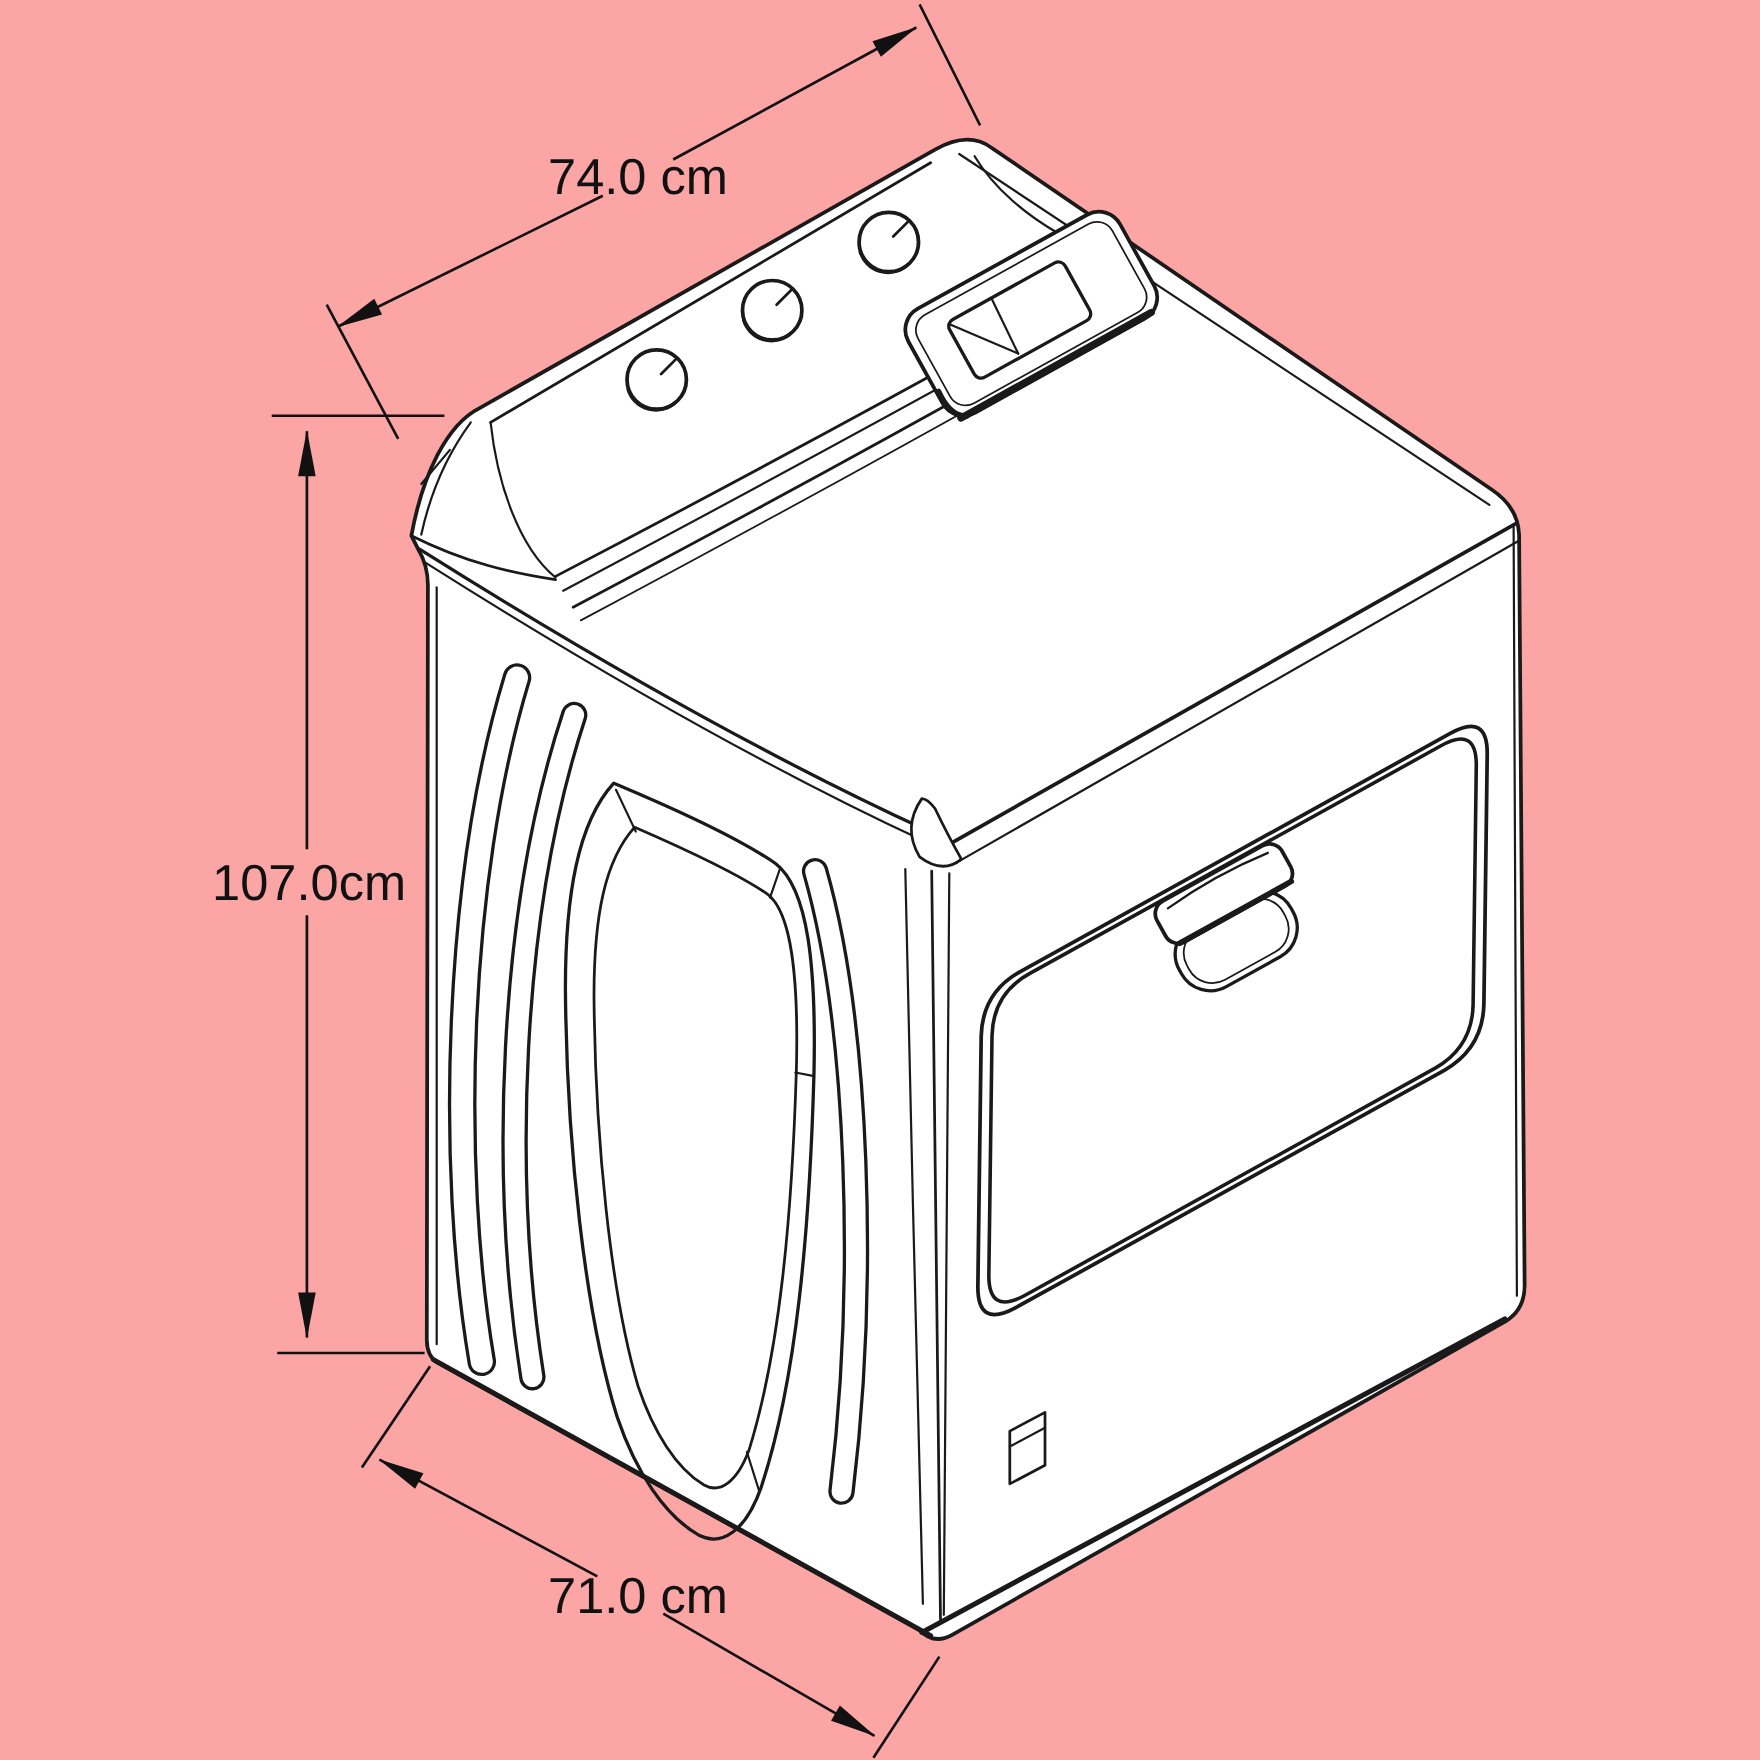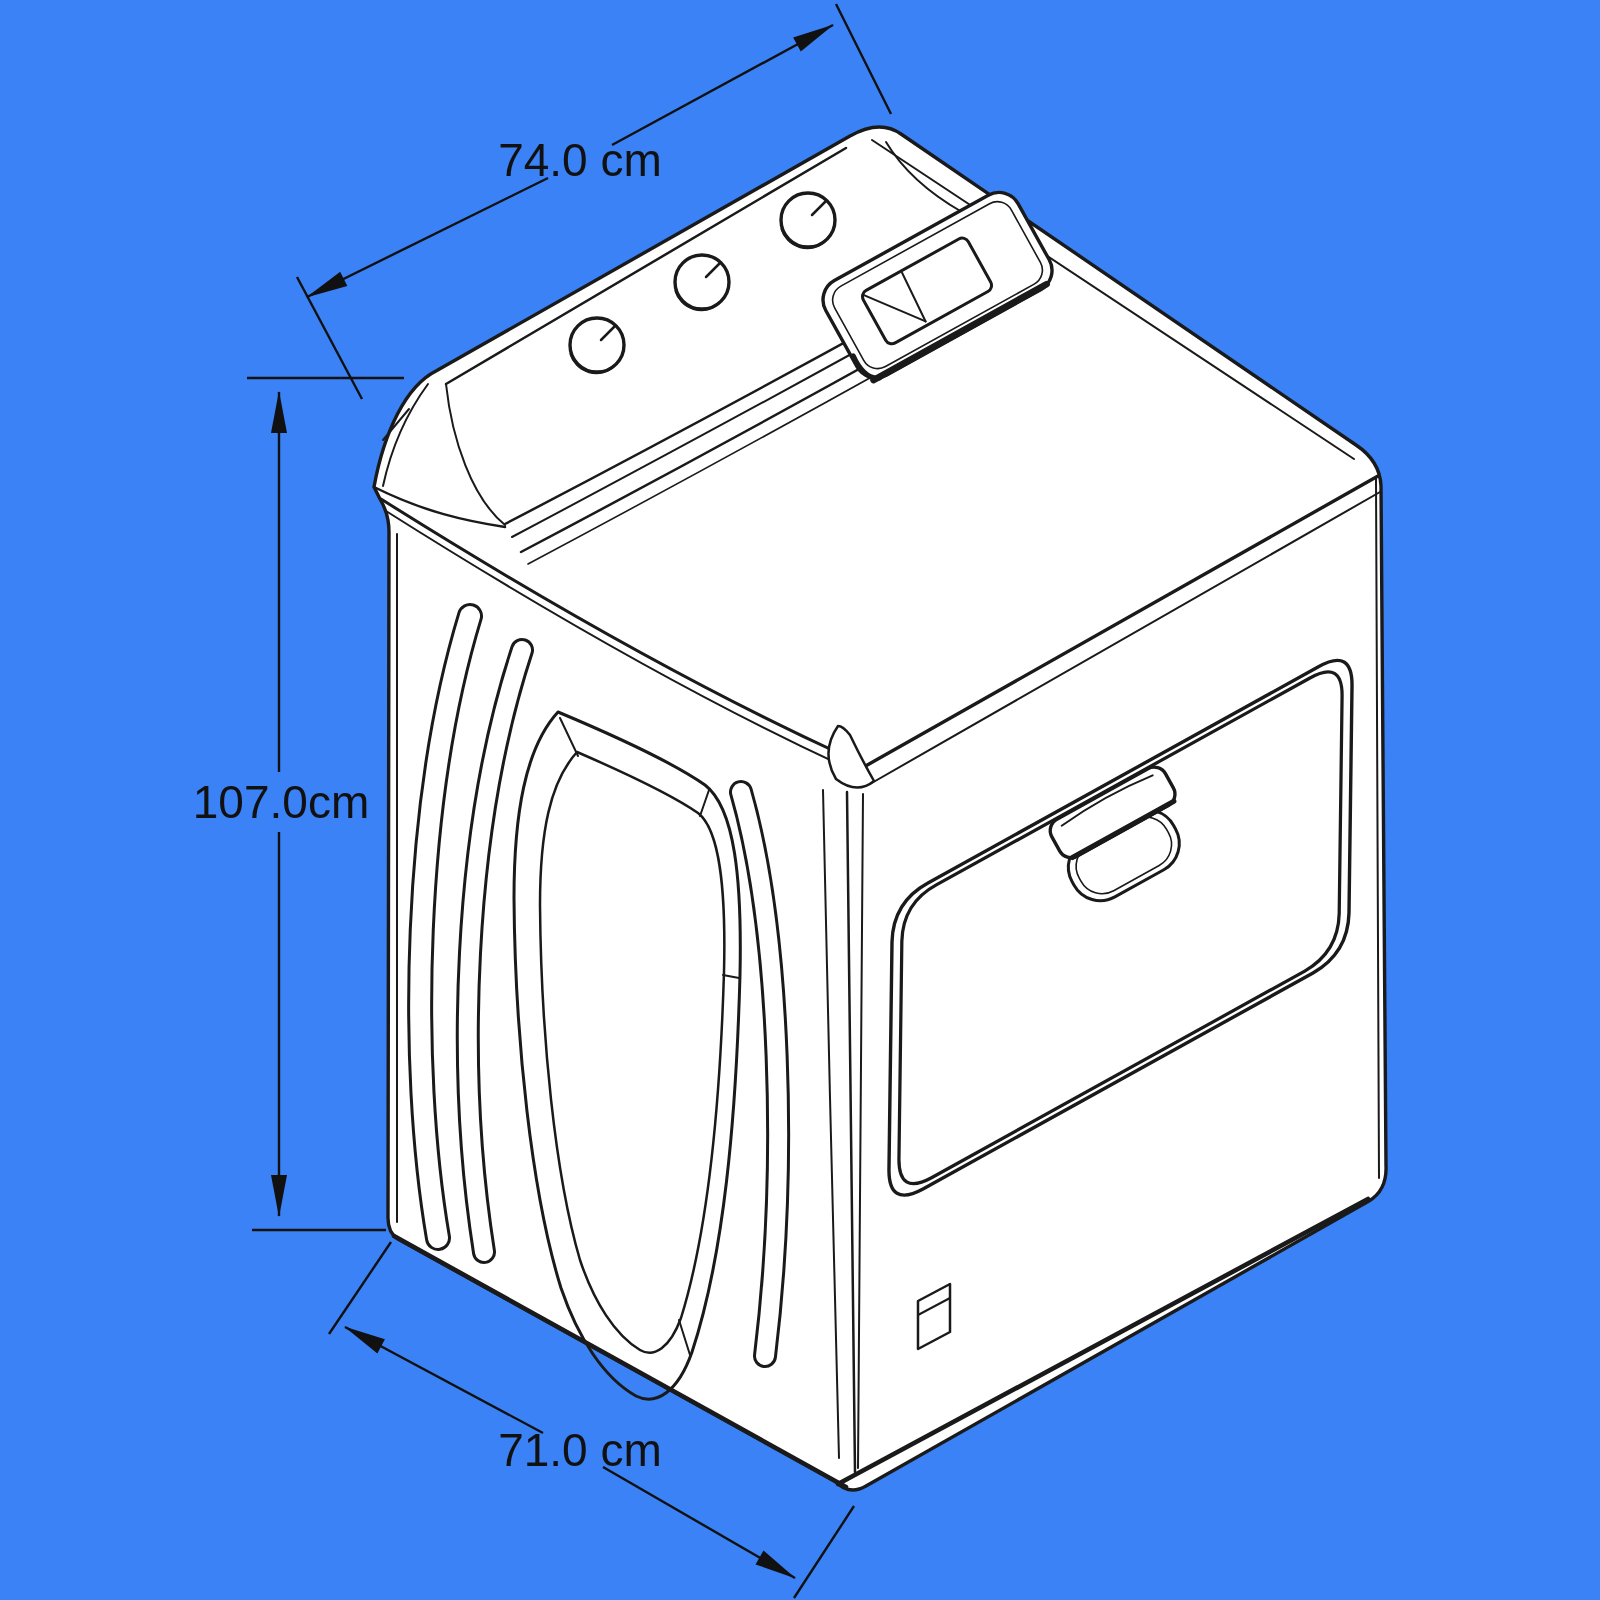--- a/index.html
+++ b/index.html
@@ -1,16 +1,16 @@
 <!DOCTYPE html>
 <html><head>
 <meta charset="utf-8">
 <style>
   html,body{margin:0;padding:0;background:#fff;}
-  .stage{position:relative;width:1600px;height:1600px;background:#3b82f6;overflow:hidden;}
+  .stage{position:relative;width:1600px;height:1600px;background:#fca5a5;overflow:hidden;}
   svg{display:block;}
   .ln{stroke:#1a1a1a;fill:none;stroke-width:3;stroke-linecap:round;stroke-linejoin:round;}
   .w15{stroke-width:1.6}.w2{stroke-width:2}.w25{stroke-width:2.5}.w3{stroke-width:3}
   .w35{stroke-width:3.4}.w45{stroke-width:4.6}.w5{stroke-width:5}.w6{stroke-width:6.5}
   .fillw{fill:#ffffff;}
   .ribo{stroke:#1a1a1a;fill:none;stroke-linecap:round;}
   .ribi{stroke:#ffffff;fill:none;stroke-linecap:round;}
   .dim{stroke:#111;fill:none;stroke-width:2.4;stroke-linecap:butt;}
   text.dimlabel{font-family:"Liberation Sans","DejaVu Sans",sans-serif;font-size:46px;fill:#111;text-anchor:middle;}
 </style>

